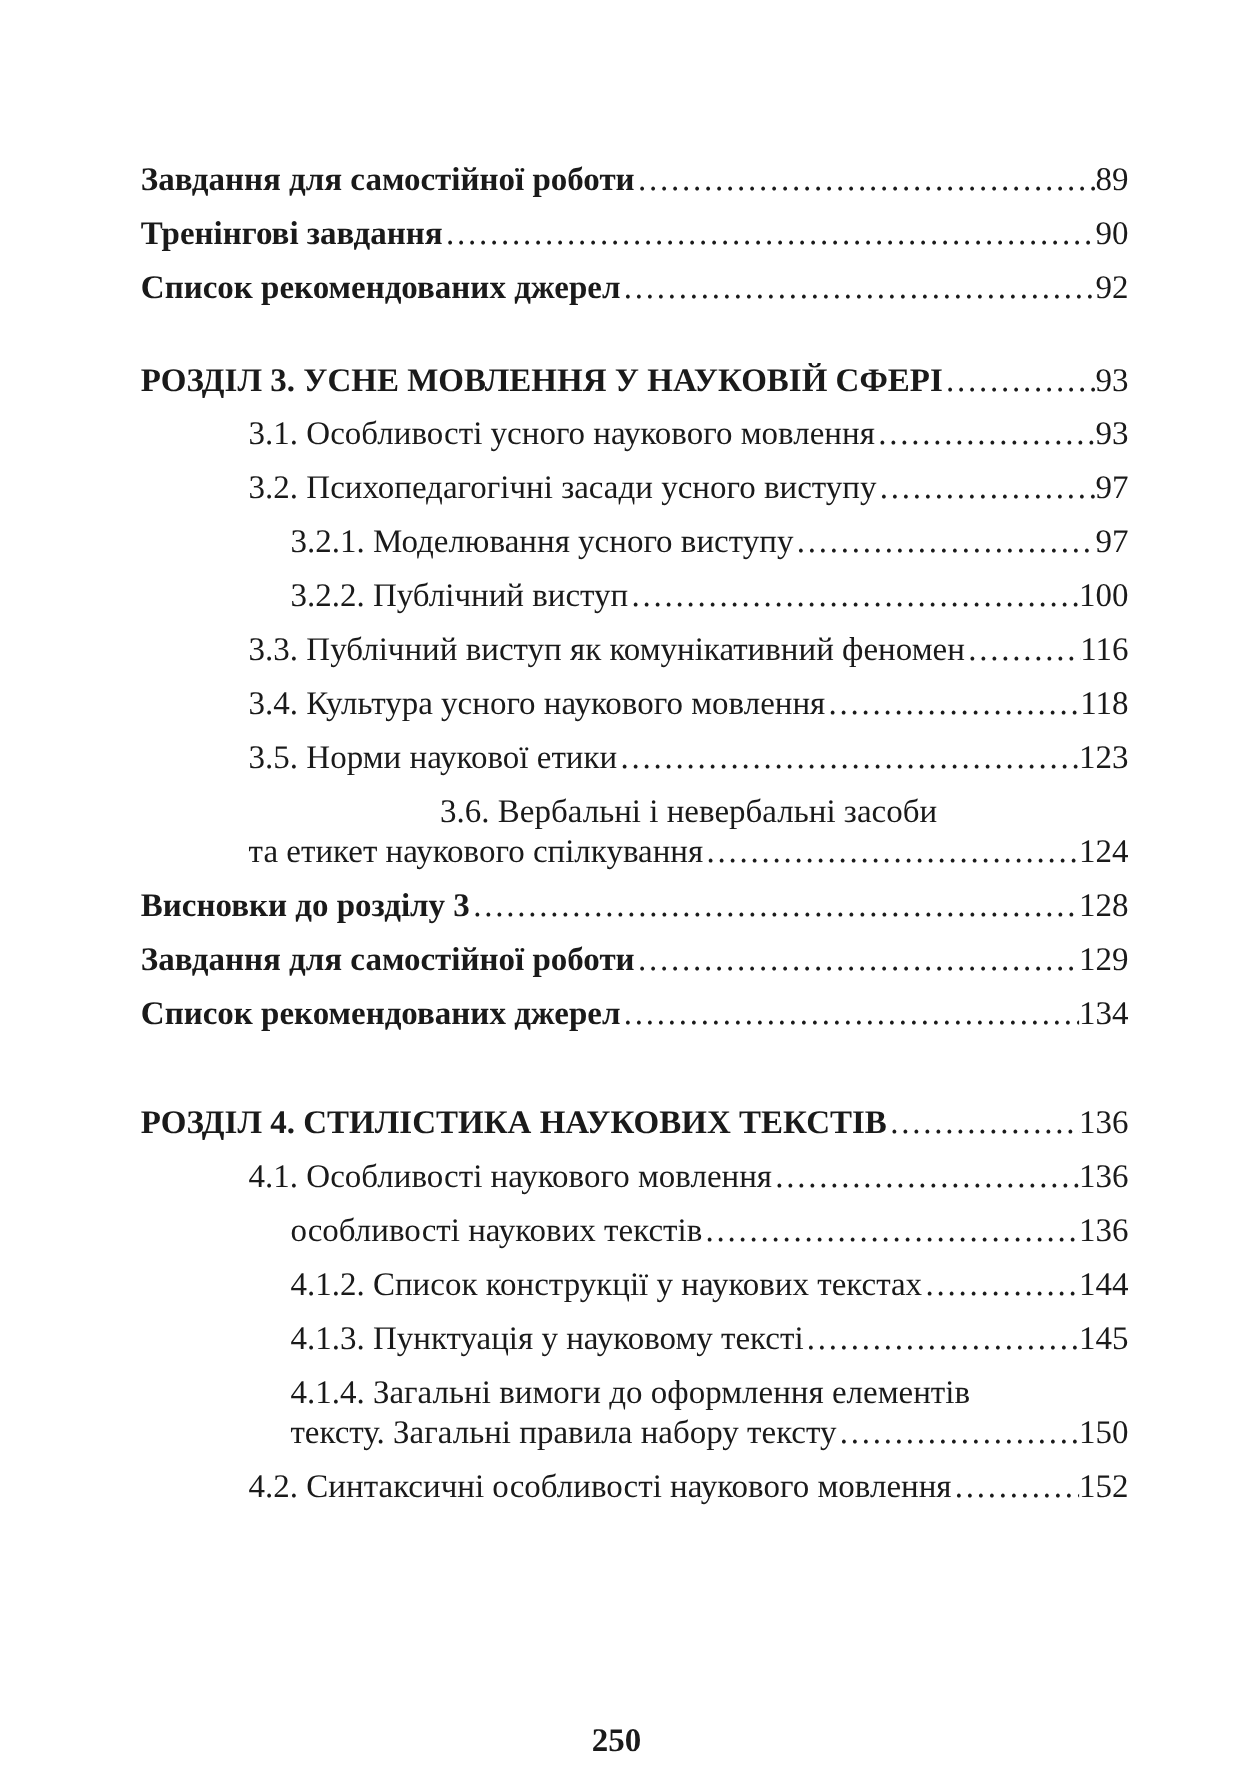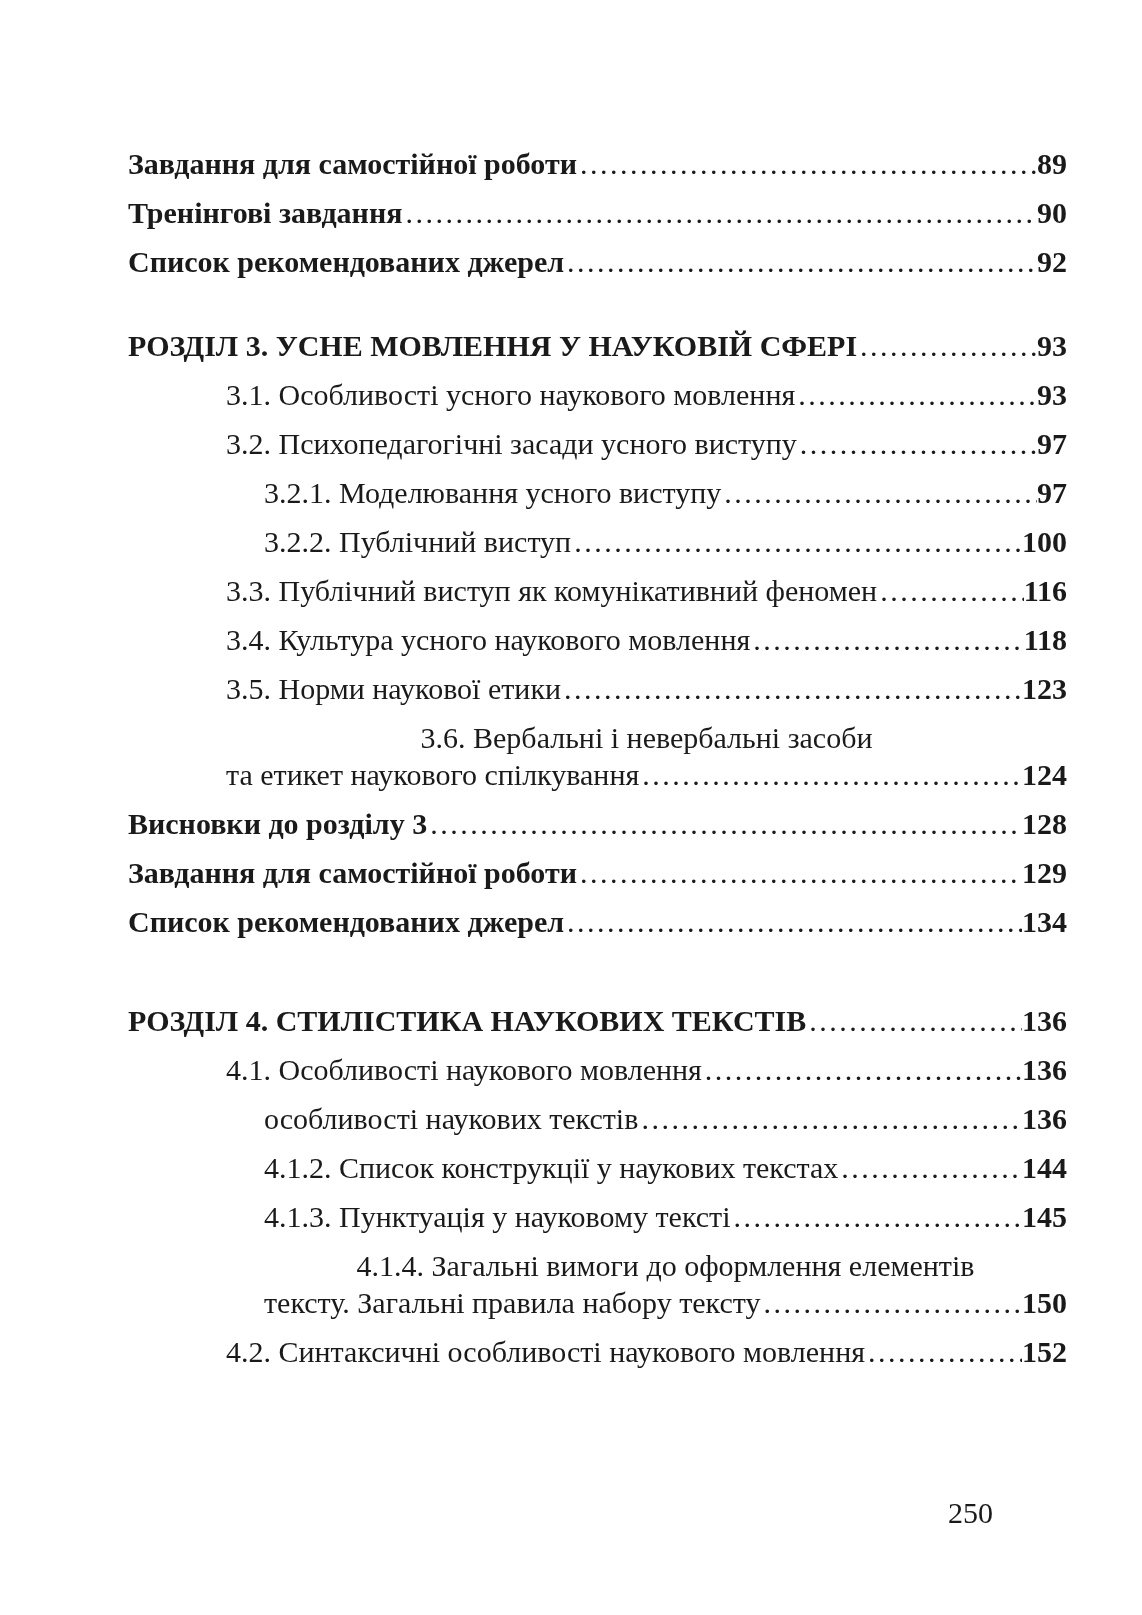--- a/index.html
+++ b/index.html
@@ -13,33 +13,33 @@
     font-family: "Liberation Serif", "DejaVu Serif", serif;
     color: #1a1a1a;
     overflow: hidden;
     position: relative;
   }
   .page {
     position: relative;
     box-sizing: border-box;
     width: 1142px;
     height: 1615px;
-    padding: 145px 75px 0 128px;
+    padding: 145px 116px 0 128px;
   }
   .entry {
     font-size: 30px;
     line-height: 37px;
     margin-bottom: 12px;
   }
   .entry.bold .lbl { font-weight: bold; }
   .entry.sec  { margin-top: 47px; }
   .entry.sec2 { margin-top: 62px; }
   .l0 { margin-left: 0; }
   .l1 { margin-left: 98px; text-align: center; }
-  .l2 { margin-left: 136px; text-align: center; }
+  .l2 { margin-left: 136px; }
   .row {
     display: flex;
     align-items: baseline;
   }
   .lbl {
     white-space: nowrap;
     flex: 0 0 auto;
   }
   .leader {
     flex: 1 1 auto;
@@ -48,31 +48,32 @@
     padding: 0 7px 0 3px;
     font-weight: normal;
     min-width: 24px;
   }
   .leader::after {
     content: "...................................................................................................................";
     letter-spacing: 2.5px;
   }
   .pg {
     flex: 0 0 auto;
-    font-weight: bold;
+    font-weight: normal;
     white-space: nowrap;
   }
   .footer {
     position: absolute;
-    top: 1494px;
+    top: 1564px;
     left: 128px;
     width: 865px;
-    text-align: right;
+    text-align: center;
     font-size: 30px;
     line-height: 37px;
+    font-weight: bold;
   }
 </style>
 </head>
 <body>
 
 <div class="page">
 
   <div class="entry bold l0">
     <div class="row">
       <span class="lbl">Завдання для самостійної роботи</span>

